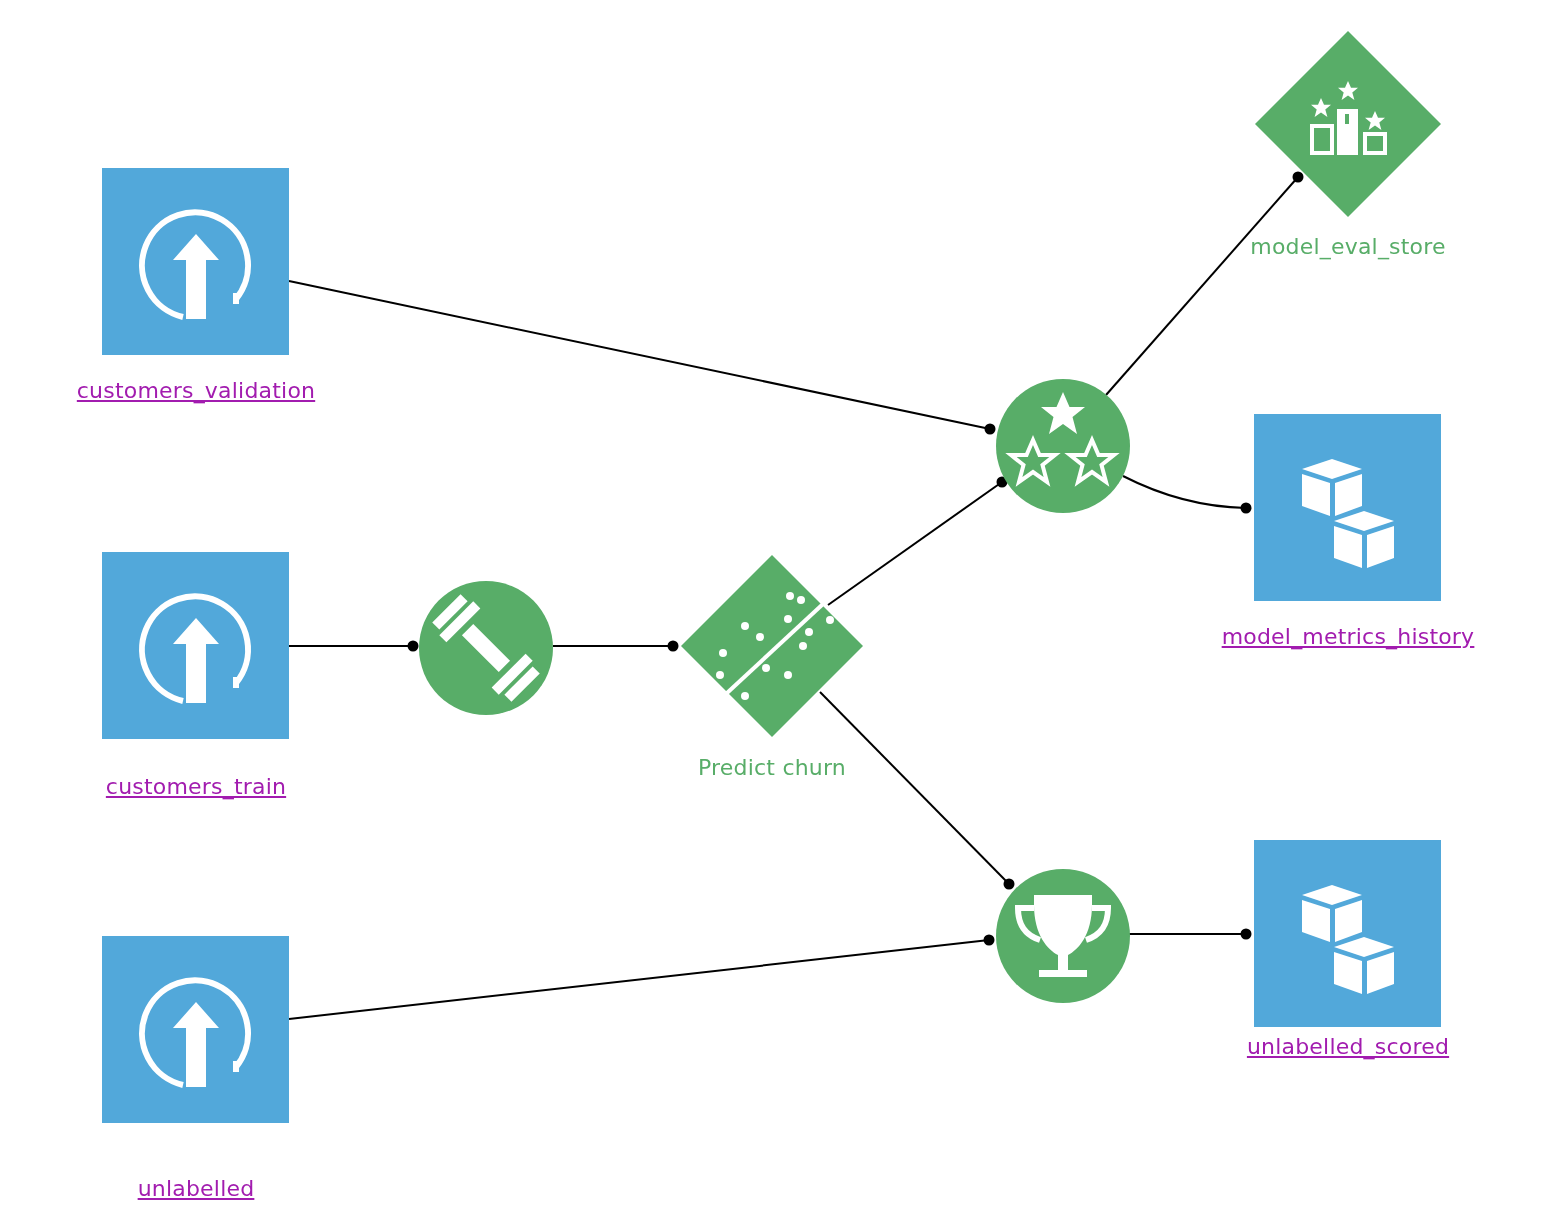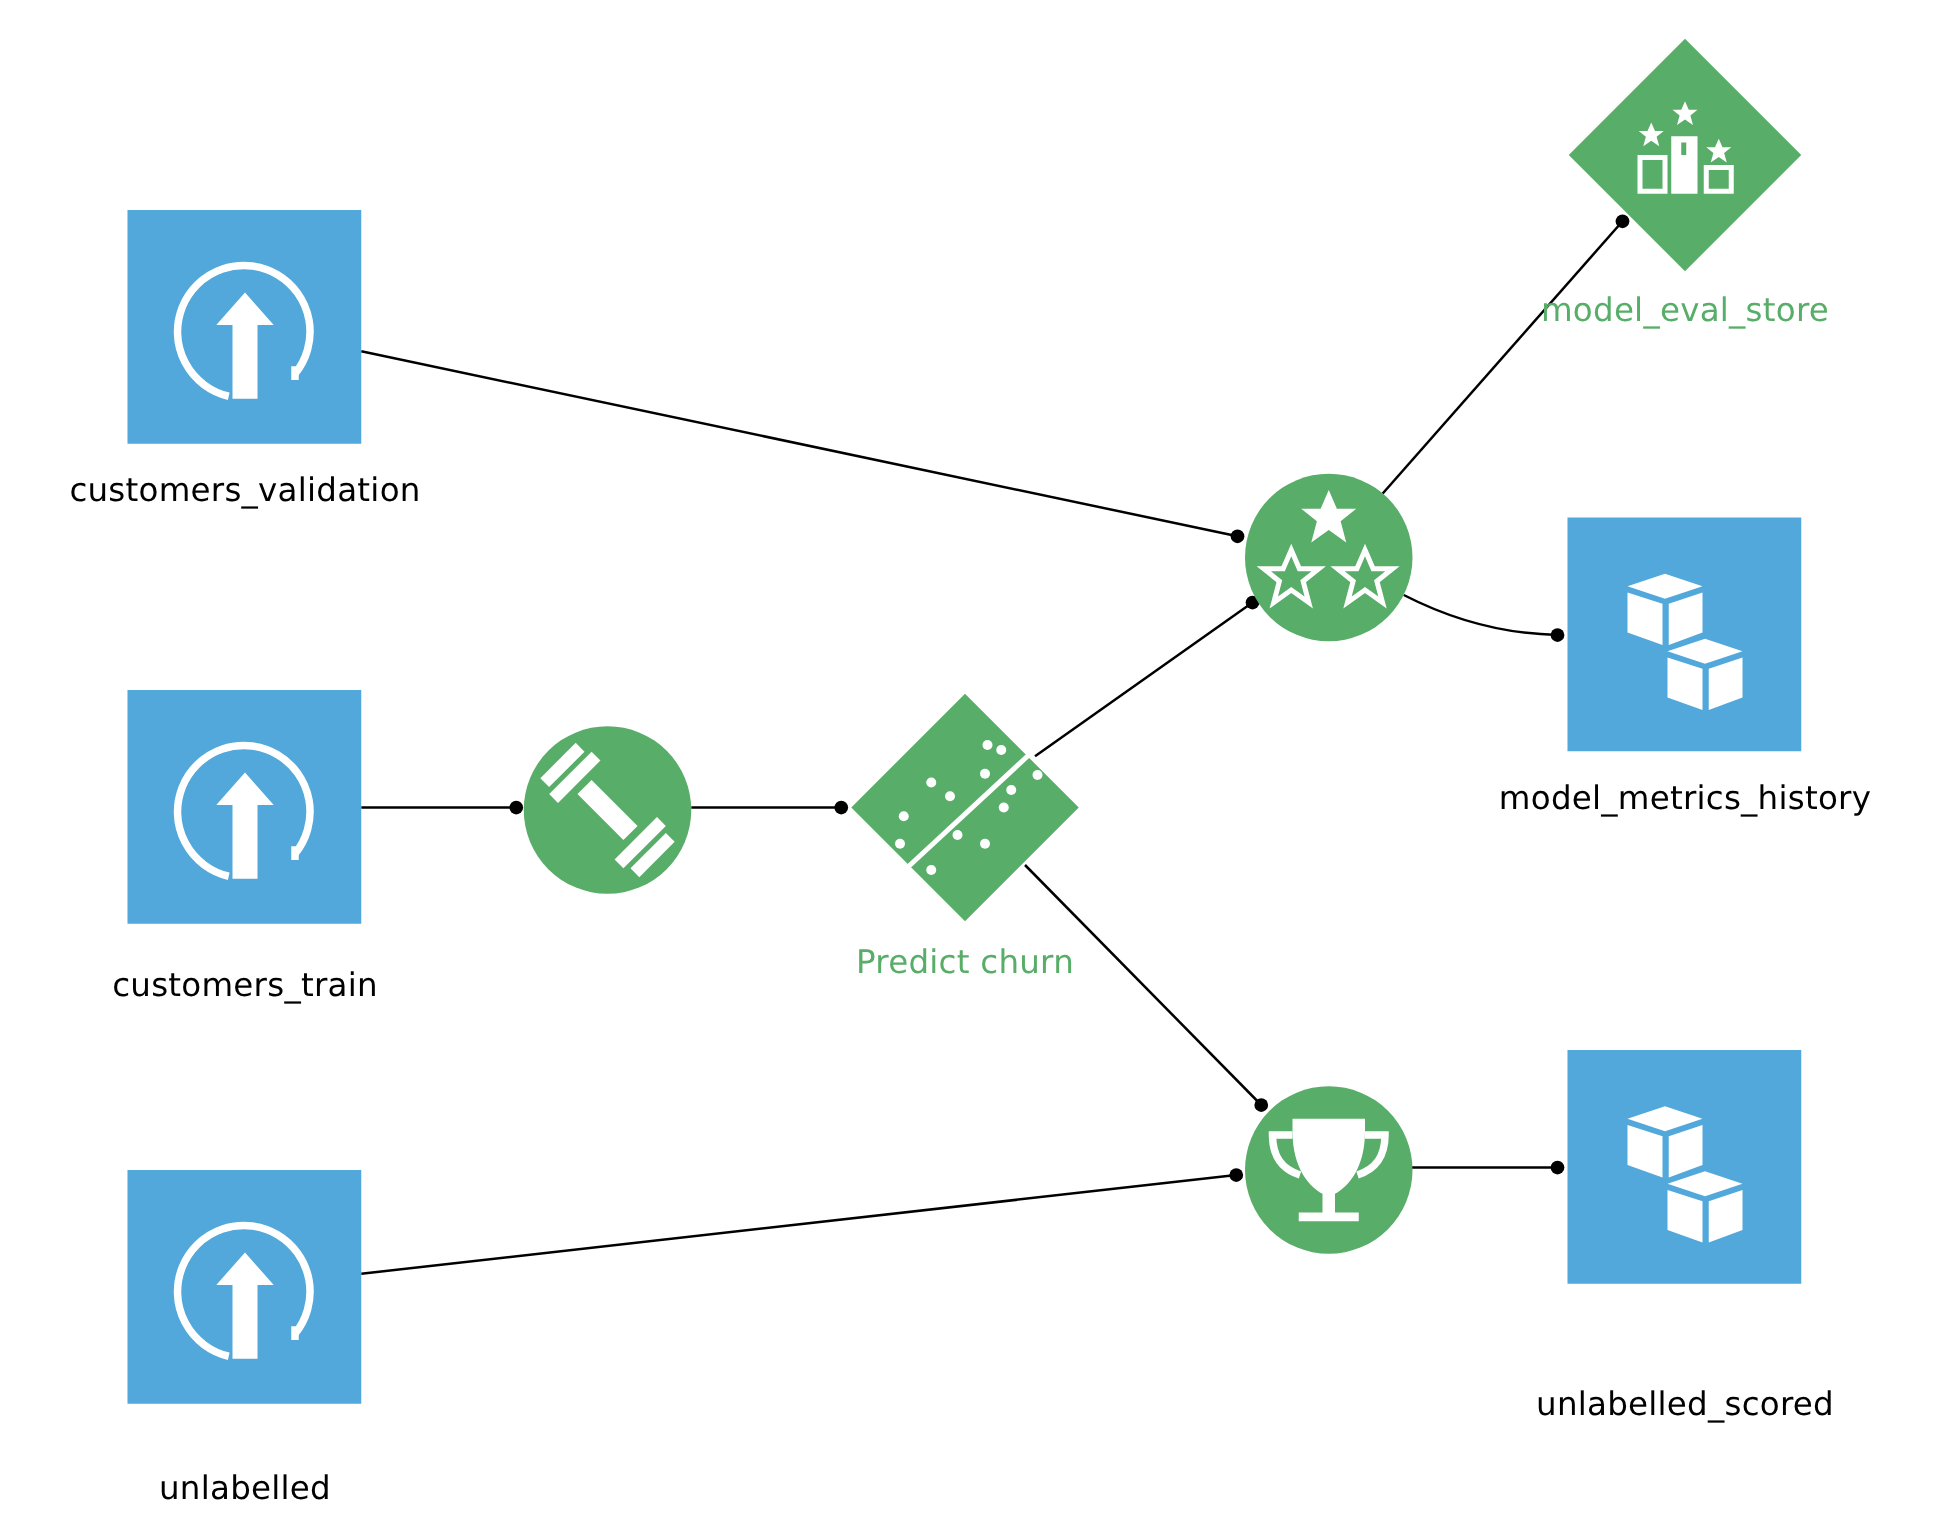--- a/index.html
+++ b/index.html
@@ -1,19 +1,19 @@
 <!DOCTYPE html>
 <html><head>
   <meta charset="utf-8">
   <style>
     html, body { margin: 0; padding: 0; background: #ffffff; }
     body { width: 1554px; height: 1216px; position: relative; overflow: hidden; font-family: "DejaVu Sans", sans-serif; }
     #flow { position: absolute; left: 0; top: 0; width: 1554px; height: 1216px; }
-    .node-label { position: absolute; font-size: 26px; white-space: nowrap; transform: translateX(-50%); letter-spacing: 0.2px; }
-    .label-dataset { color: #000000; }
+    .node-label { position: absolute; font-size: 22px; white-space: nowrap; transform: translateX(-50%); letter-spacing: 0.2px; }
+    .label-dataset { color: #a21caf; text-decoration: underline; }
     .label-recipe { color: #58ad68; }
     .node { cursor: pointer; }
   </style>
 </head>
 <body>
 
 <svg id="flow" viewBox="0 0 1554 1216" xmlns="http://www.w3.org/2000/svg">
   <defs>
     <g id="ico-upload">
       <path d="M -13 53 A 53 53 0 1 1 40 35" fill="none" stroke="#fff" stroke-width="6"></path>
@@ -184,13 +184,13 @@
     </g>
   </g>
 </svg>
 
 <div class="node-label label-dataset" style="left:196px; top:378px;">customers_validation</div>
 <div class="node-label label-dataset" style="left:196px; top:762px;margin-top:12px;">customers_train</div>
 <div class="node-label label-dataset" style="left:196px; top:1176px;">unlabelled</div>
 <div class="node-label label-recipe" style="left:772px; top:755px;text-align:center;">Predict churn</div>
 <div class="node-label label-recipe" style="left:1348px; top:234px;">model_eval_store</div>
 <div class="node-label label-dataset" style="left:1348px; top:624px;">model_metrics_history</div>
-<div class="node-label label-dataset" style="left:1348px; top:1109px;">unlabelled_scored</div>
+<div class="node-label label-dataset" style="left:1348px; top:1034px;">unlabelled_scored</div>
 
 </body></html>

